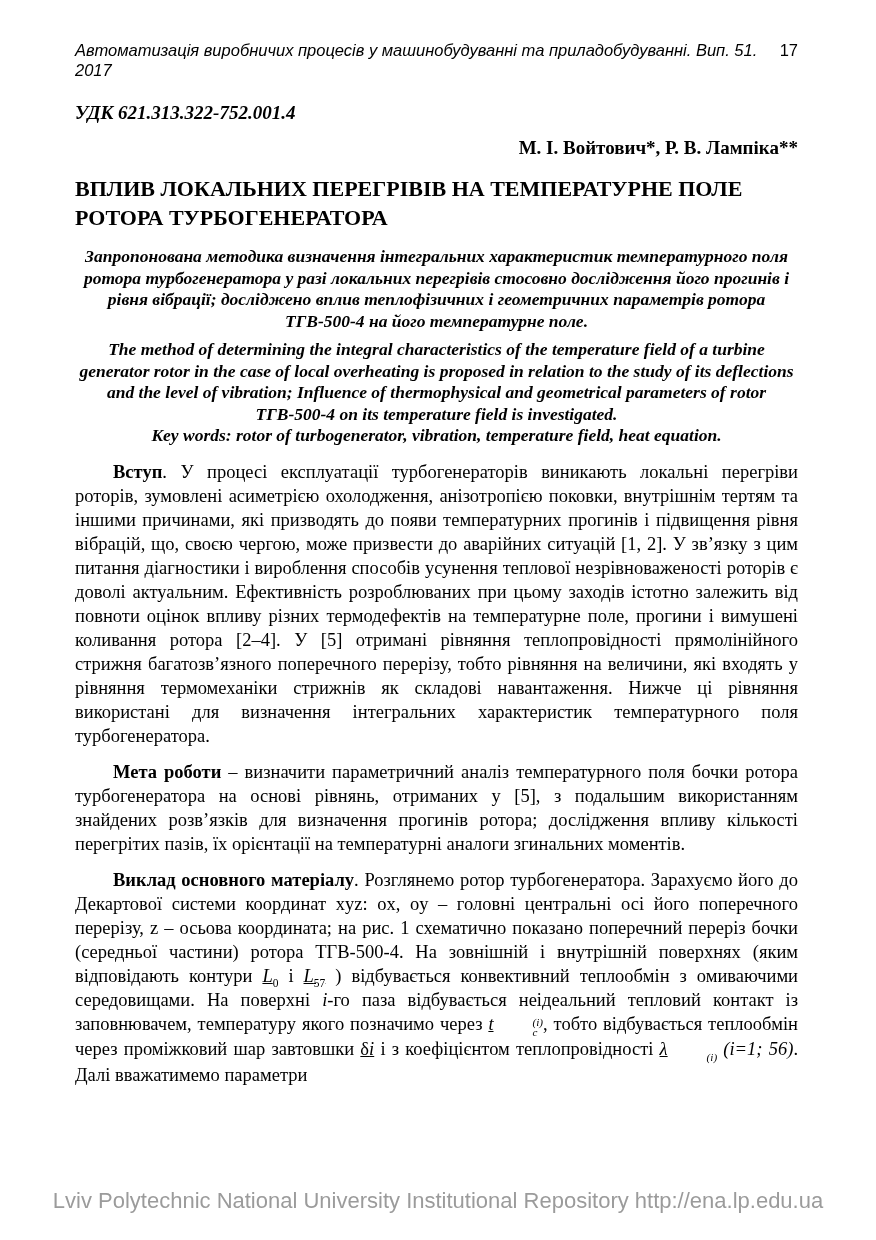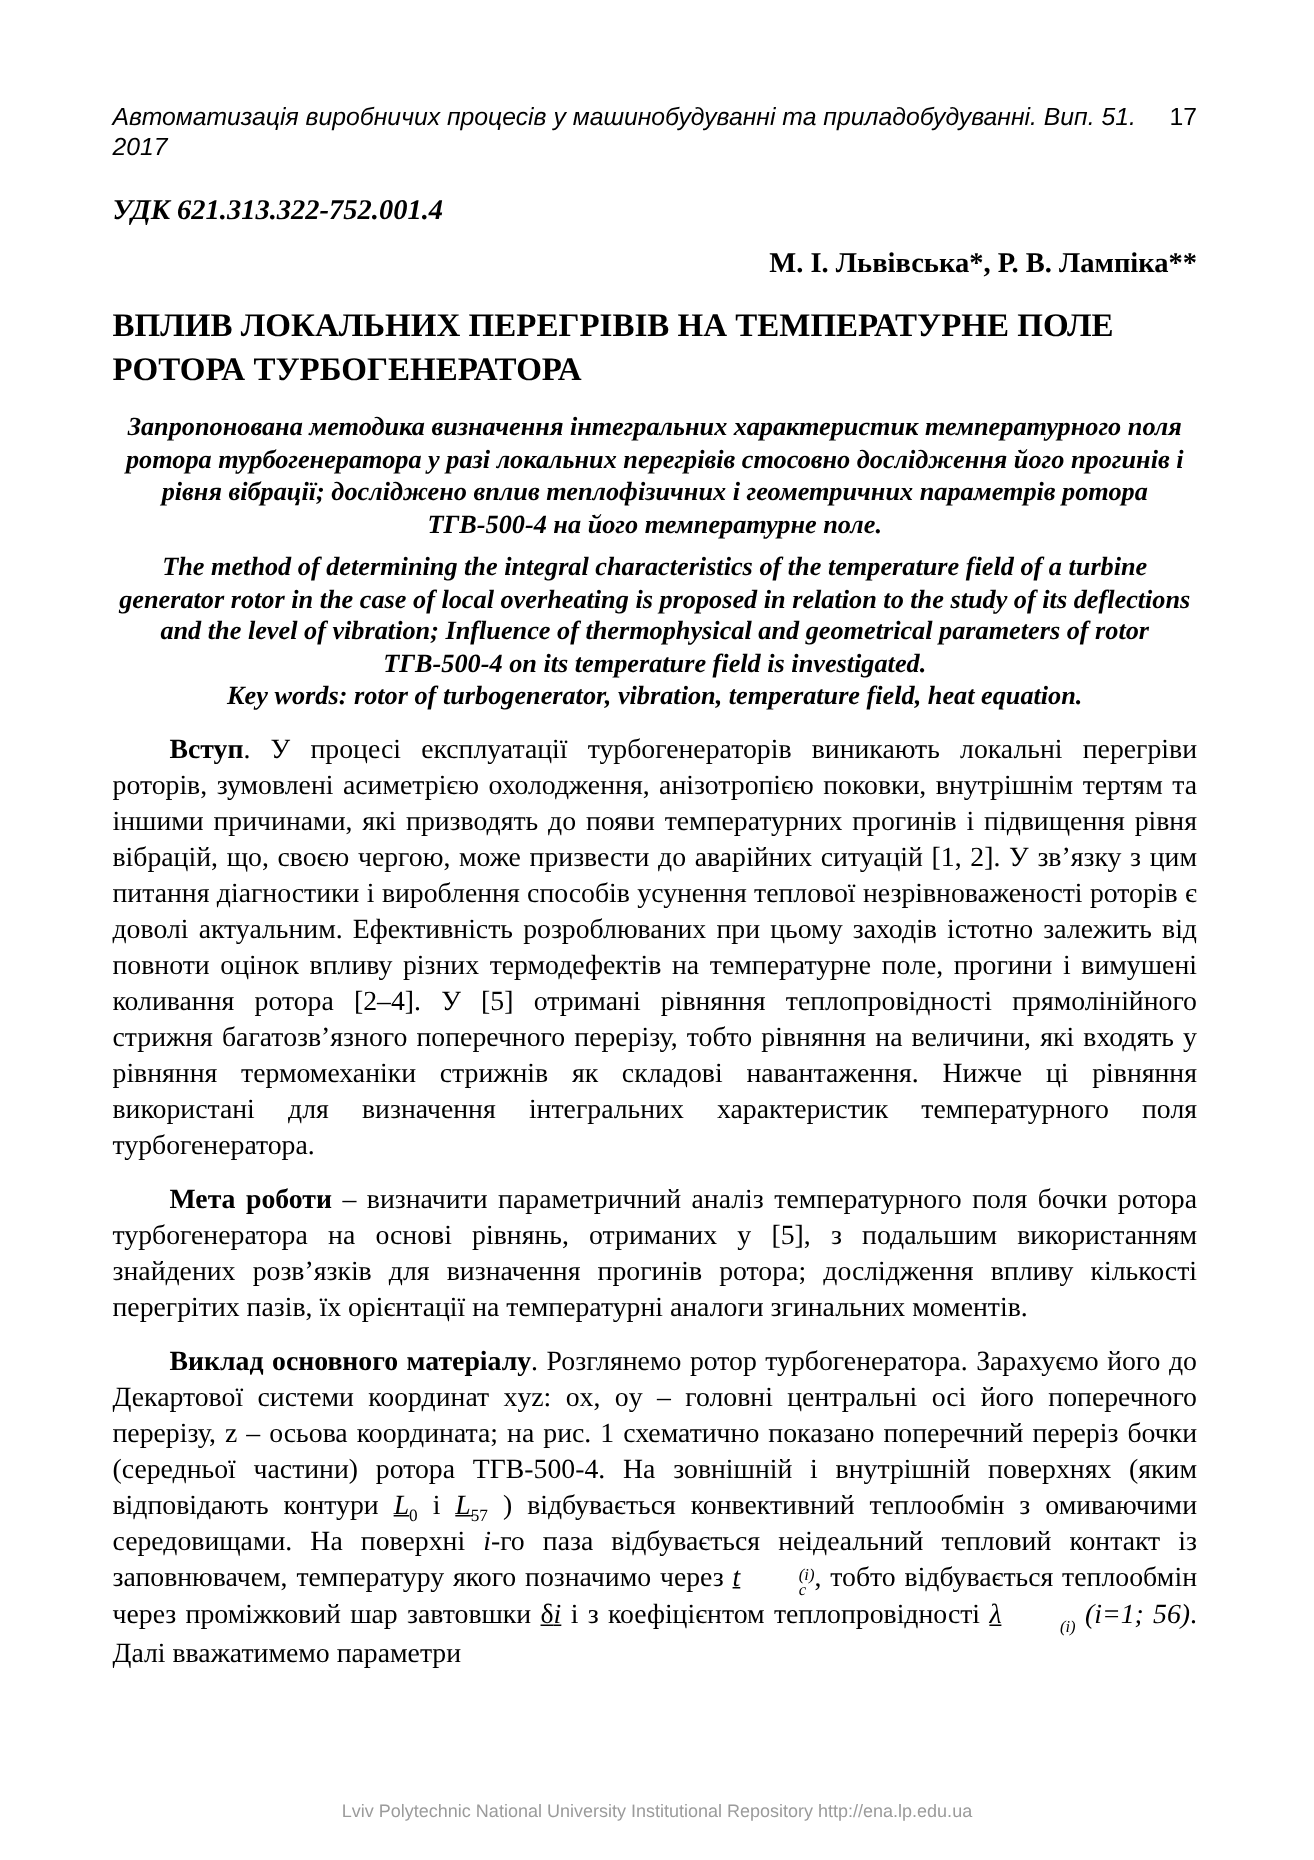--- a/index.html
+++ b/index.html
@@ -3,21 +3,21 @@
 <meta charset="utf-8">
 <style>
   html,body{margin:0;padding:0;background:#ffffff;}
   .page{
     position:relative;
     width:876px;height:1240px;
     background:#ffffff;
     color:#000;
     font-family:"Liberation Serif", serif;
     box-sizing:border-box;
-    padding:68px 78px 0 75px;
+    padding:40px 78px 0 75px;
     overflow:hidden;
   }
   .running-head{
     display:flex;justify-content:space-between;align-items:baseline;
     font-family:"Liberation Sans", sans-serif;
     font-size:16.5px;line-height:20px;
   }
   .rh-title{font-style:italic;}
   .rh-page{font-style:normal;padding-left:20px;}
   .udk{margin-top:22px;text-align:left;font-weight:bold;font-size:19px;line-height:22px;font-style:italic;}
@@ -41,36 +41,36 @@
   .stack{
     display:inline-block;vertical-align:-0.55em;
     line-height:0.95;font-size:0.6em;margin-left:1px;text-align:left;
   }
   .stack .s-sup,.stack .s-sub{display:block;font-style:italic;}
   .stack .s-sub{margin-top:-1px;}
   .footer{
     position:absolute;left:0;right:0;bottom:26px;
     text-align:center;
     font-family:"Liberation Sans", sans-serif;
-    font-size:12px;
+    font-size:22px;
   }
 </style>
 </head>
 <body>
 
 <div class="page">
 
   <div class="running-head">
     <span class="rh-title">Автоматизація виробничих процесів у машинобудуванні та приладобудуванні. Вип. 51. 2017</span>
     <span class="rh-page">17</span>
   </div>
 
   <div class="udk">УДК 621.313.322-752.001.4</div>
 
-  <div class="authors">М. І. Львівська*,  Р. В. Лампіка**</div>
+  <div class="authors">М. І. Войтович*,  Р. В. Лампіка**</div>
 
 
   <div class="title">
     <div>ВПЛИВ ЛОКАЛЬНИХ ПЕРЕГРІВІВ НА ТЕМПЕРАТУРНЕ ПОЛЕ</div>
     <div>РОТОРА ТУРБОГЕНЕРАТОРА</div>
   </div>
 
 
   <div class="abstract">
     <div>Запропонована методика визначення інтегральних характеристик температурного поля ротора турбогенератора у разі локальних перегрівів стосовно дослідження його прогинів і рівня вібрації; досліджено вплив теплофізичних і геометричних параметрів ротора ТГВ-500-4 на його температурне поле.</div>

